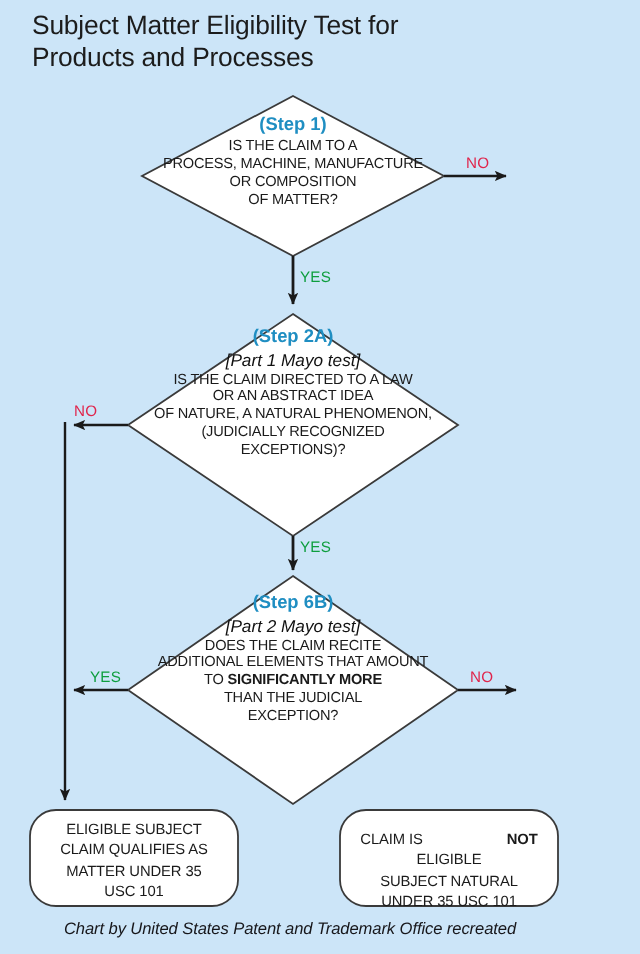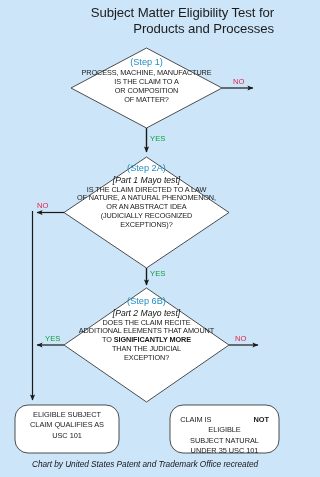--- a/index.html
+++ b/index.html
@@ -31,40 +31,40 @@
     left: 0; top: 0;
     width: 290px;
     height: 477px;
     pointer-events: none;
   }
   .layer > * { pointer-events: auto; }
 
   
   .chart-title {
     position: absolute;
-    left: 4px;
+    left: 16px;
     top: 5px;
     width: 270px;
-    text-align: right;
+    text-align: left;
     font-size: 13.2px;
     line-height: 15.5px;
     color: #1c1c1c;
     letter-spacing: -0.1px;
   }
 
   
   .diamond-text {
     position: absolute;
     text-align: center;
     color: #1a1a1a;
   }
   .step-label {
     display: block;
     color: #1f8ec2;
-    font-weight: normal;
+    font-weight: bold;
     font-size: 9.2px;
     line-height: 11px;
     margin-bottom: 1px;
   }
   .mayo-label {
     display: block;
     font-style: italic;
     font-size: 8.6px;
     line-height: 10.5px;
     color: #111;
@@ -155,32 +155,32 @@
 
   <div class="layer">
 
     <div class="chart-title">
       <span>Subject Matter Eligibility Test for</span><br>
       <span>Products and Processes</span>
     </div>
 
     <div class="diamond-text" style="left:26px; top:57px; width:241px;">
       <span class="step-label">(Step 1)</span>
+      <span class="q-line">IS THE CLAIM TO A</span>
       <span class="q-line">PROCESS, MACHINE, MANUFACTURE</span>
-      <span class="q-line">IS THE CLAIM TO A</span>
       <span class="q-line">OR COMPOSITION</span>
       <span class="q-line">OF MATTER?</span>
     </div>
 
     <div class="diamond-text" style="left:16px; top:163px; width:261px;">
       <span class="step-label">(Step 2A)</span>
       <span class="mayo-label">[Part 1 Mayo test]</span>
       <span class="q-line">IS THE CLAIM DIRECTED TO A LAW</span>
+      <span class="q-line">OR AN ABSTRACT IDEA</span>
       <span class="q-line">OF NATURE, A NATURAL PHENOMENON,</span>
-      <span class="q-line">OR AN ABSTRACT IDEA</span>
       <span class="q-line">(JUDICIALLY RECOGNIZED</span>
       <span class="q-line">EXCEPTIONS)?</span>
     </div>
 
     <div class="diamond-text" style="left:16px; top:296px; width:261px;">
       <span class="step-label">(Step 6B)</span>
       <span class="mayo-label">[Part 2 Mayo test]</span>
       <span class="q-line">DOES THE CLAIM RECITE</span>
       <span class="q-line">ADDITIONAL ELEMENTS THAT AMOUNT</span>
       <span class="q-line"><span>TO </span><b>SIGNIFICANTLY MORE</b></span>
@@ -193,20 +193,21 @@
 
     <div class="edge-label lbl-no" style="left:37px; top:201px;">NO</div>
     <div class="edge-label lbl-yes" style="left:150px; top:269px;">YES</div>
 
     <div class="edge-label lbl-yes" style="left:45px; top:334px;">YES</div>
     <div class="edge-label lbl-no" style="left:235px; top:334px;">NO</div>
 
     <div class="terminal-text" style="left:15px; top:410px; width:104px;">
       <span class="t-line">ELIGIBLE SUBJECT</span>
       <span class="t-line">CLAIM QUALIFIES AS</span>
+      <span class="t-line">MATTER UNDER 35</span>
       <span class="t-line">USC 101</span>
     </div>
 
     <div class="terminal-text" style="left:170px; top:415px; width:109px;">
       <span class="t-line"><span>CLAIM IS </span><b>NOT</b><span> ELIGIBLE</span></span>
       <span class="t-line">SUBJECT NATURAL</span>
       <span class="t-line">UNDER 35 USC 101</span>
     </div>
 
     <div class="footer-note">Chart by United States Patent and Trademark Office recreated</div>

